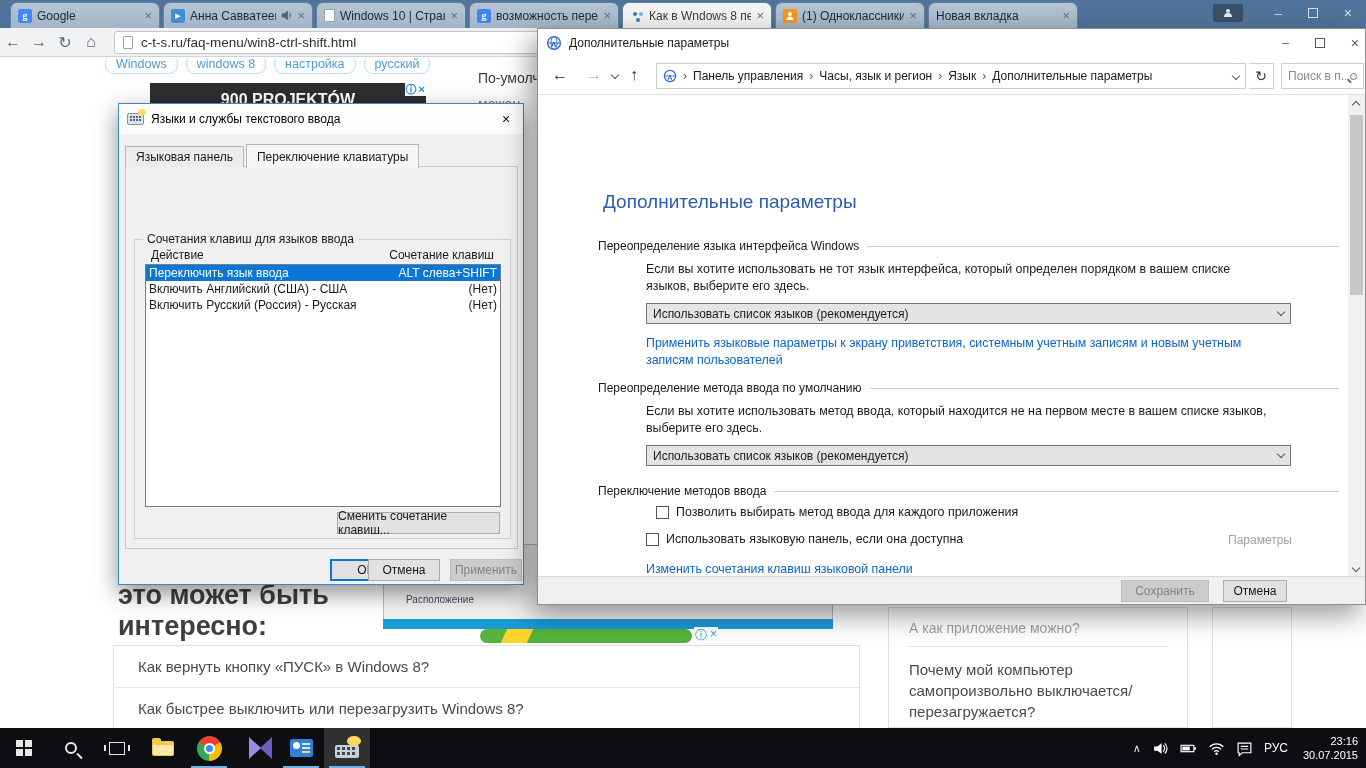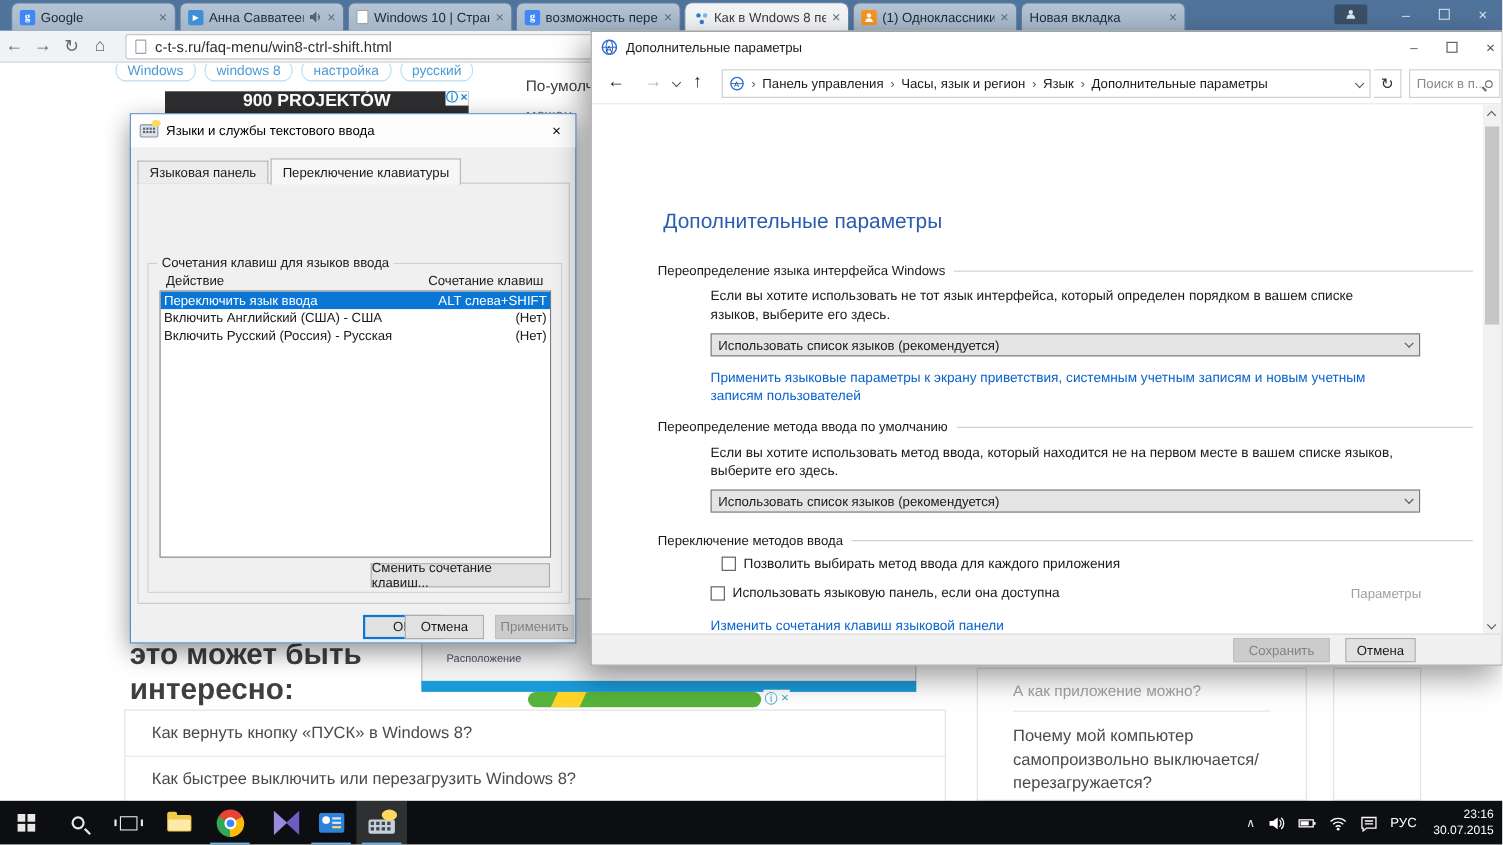--- a/index.html
+++ b/index.html
@@ -31,34 +31,34 @@
 
   .toolbar { position:absolute; top:28px; left:0; right:0; height:29px; background:#f1f2f4; border-bottom:1px solid #cfd3d8; display:flex; align-items:center; }
   .navbtn { width:26px; text-align:center; font-size:16px; color:#5f6a75; flex:none; }
   .omnibox { flex:1; height:23px; margin:0 8px 0 10px; background:#fff; border:1px solid #c3c7cc; border-radius:3px; display:flex; align-items:center; padding:0 8px; gap:8px; }
   .docicon { width:10px; height:13px; border:1px solid #9aa3ad; border-radius:1px; background:#fff; flex:none; }
   .url { font-size:13.5px; color:#2f2f2f; white-space:nowrap; }
 
   .page { position:absolute; top:58px; left:0; right:0; height:670px; background:#fff; overflow:hidden; }
   .tagrow { position:absolute; left:105px; top:-4px; display:flex; gap:8px; }
   .tagpill { font-size:12.5px; color:#4b9bd8; border:1px solid #b5ddf6; border-radius:9px; padding:2px 10px; background:#fff; }
-  .adbanner { position:absolute; left:150px; top:25px; width:276px; height:26px; background:#2e2e30; color:#fff; font-weight:bold; font-size:16px; display:flex; align-items:flex-start; justify-content:center; }
+  .adbanner { position:absolute; left:150px; top:25px; width:276px; height:26px; background:#2e2e30; color:#fff; font-weight:bold; font-size:16px; display:flex; align-items:flex-end; justify-content:center; }
   .adchips { position:absolute; right:0; top:0; background:#fff; display:flex; font-size:11px; color:#1e88d2; line-height:13px; padding:0 1px; gap:2px; }
   .frag { position:absolute; font-size:14px; color:#3c3c3c; }
   .interest { position:absolute; left:118px; top:522px; font-size:27px; font-weight:bold; color:#3f3f3f; line-height:31px; }
   .shotbox { position:absolute; left:383px; top:486px; width:450px; height:76px; background:#f2f2f2; border:1px solid #bcbcbc; }
   .shotlabel { position:absolute; left:22px; bottom:14px; font-size:10px; color:#4a4a66; }
   .bluestrip { position:absolute; left:383px; top:561px; width:450px; height:10px; background:#1a9ad6; }
   .greenbanner { position:absolute; left:480px; top:571px; width:212px; height:14px; background:#57b33c; border-radius:7px; overflow:hidden; }
   .greenbanner::after { content:""; position:absolute; left:24px; top:0; width:26px; height:14px; background:#ffd429; transform:skewX(-25deg); }
   .greenchips { position:absolute; left:694px; top:569px; display:flex; font-size:12px; color:#2aa3cf; background:#fff; gap:3px; padding:0 1px; }
   .relatedcard { position:absolute; left:113px; top:587px; width:747px; height:110px; background:#fff; border:1px solid #e0e0e0; }
   .relrow { padding:12px 24px; font-size:15px; color:#4a4a4a; }
   .reldiv { height:1px; background:#e6e6e6; }
-  .sidecard { position:absolute; left:888px; top:549px; width:300px; height:121px; background:#fff; border:1px solid #e0e0e0; padding:12px 32px; }
+  .sidecard { position:absolute; left:888px; top:549px; width:300px; height:121px; background:#fff; border:1px solid #e0e0e0; padding:12px 20px; }
   .sideq1 { font-size:14px; color:#a2a2a2; padding-bottom:10px; border-bottom:1px solid #e6e6e6; }
   .sideq2 { font-size:15px; color:#4a4a4a; line-height:21px; padding-top:12px; }
   .emptycard { position:absolute; left:1212px; top:549px; width:80px; height:121px; background:#fff; border:1px solid #e0e0e0; }
 
   
   .dlg { position:absolute; left:118px; top:103px; width:406px; height:482px; background:#f0f0f0; border:1px solid #3f84c6; box-shadow:0 8px 22px rgba(0,0,0,.45); z-index:10; font-size:12px; color:#1a1a1a; }
   .dlg-title { position:absolute; top:0; left:0; right:0; height:30px; background:#fdfdfd; display:flex; align-items:center; padding-left:8px; gap:7px; }
   .dlg-title .ttl { font-size:12px; color:#000; }
   .dlg-close { position:absolute; right:0; top:0; width:34px; height:29px; display:flex; align-items:center; justify-content:center; font-size:14px; color:#111; }
   .kbicon { width:17px; height:12px; background:#dde3ea; border:1px solid #8a93a0; border-radius:2px; position:relative; }

